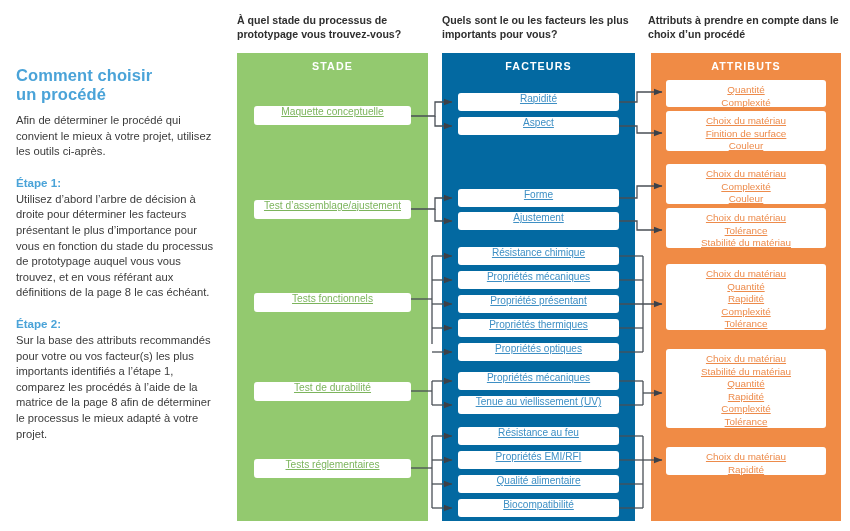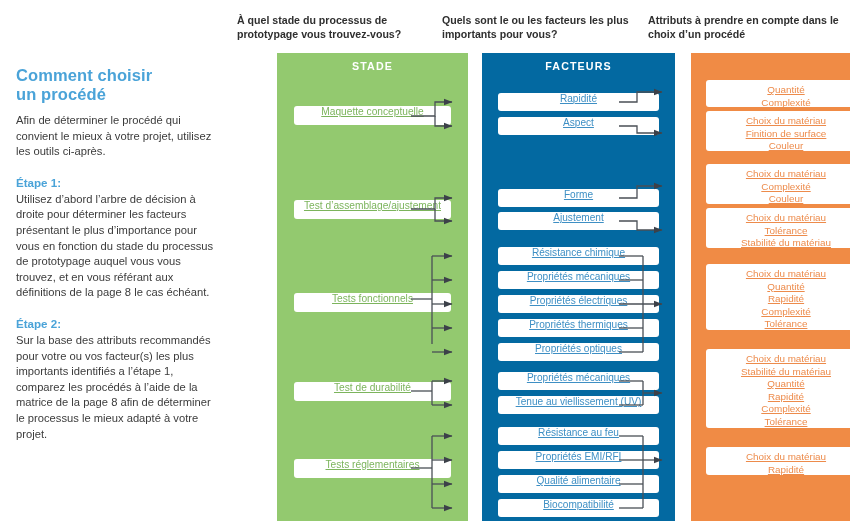--- a/index.html
+++ b/index.html
@@ -12,21 +12,21 @@
       font-weight:bold;color:#4aa3d8;letter-spacing:.1px;}
   #left-panel p{margin:0;font-size:11.2px;line-height:15.6px;color:#3b3b3b;}
   #left-panel h2{margin:12px 0 1px 0;font-size:11.6px;line-height:16px;
       font-weight:bold;color:#4aa3d8;}
 
   
   .col-caption{position:absolute;text-align:left;font-size:10.6px;
       line-height:13.5px;font-weight:bold;color:#2f2f2f;}
 
   
-  .column{position:absolute;top:53px;height:468px;margin-left:40px;}
+  .column{position:absolute;top:53px;height:468px;}
   #col-stade{left:237px;width:191px;background:#93c96f;}
   #col-facteurs{left:442px;width:193px;background:#0369a1;}
   #col-attributs{left:651px;width:190px;background:#f08b45;}
 
   .col-header{position:absolute;top:0;left:0;right:0;height:26px;
       display:flex;align-items:center;justify-content:center;
       font-size:10.7px;font-weight:bold;color:#ffffff;letter-spacing:1.1px;}
 
   
   .node{position:absolute;background:#ffffff;border-radius:3px;
@@ -102,21 +102,21 @@
     <span>Ajustement</span>
     </div>
 
   <div class="node factor-node" style="top:194px">
     <span>Résistance chimique</span>
     </div>
   <div class="node factor-node" style="top:218px">
     <span>Propriétés mécaniques</span>
     </div>
   <div class="node factor-node" style="top:242px">
-    <span>Propriétés électriques</span>
+    <span>Propriétés présentant</span>
     </div>
   <div class="node factor-node" style="top:266px">
     <span>Propriétés thermiques</span>
     </div>
   <div class="node factor-node" style="top:290px">
     <span>Propriétés optiques</span>
     </div>
 
   <div class="node factor-node" style="top:319px">
     <span>Propriétés mécaniques</span>
@@ -133,20 +133,21 @@
     </div>
   <div class="node factor-node" style="top:422px">
     <span>Qualité alimentaire</span>
     </div>
   <div class="node factor-node" style="top:446px">
     <span>Biocompatibilité</span>
     </div>
 </div>
 
 <div class="column" id="col-attributs">
+  <div class="col-header">ATTRIBUTS</div>
   <div class="node attr-node" style="top:27px;height:27px">
     <span class="ml">Quantité<br>Complexité</span>
     </div>
   <div class="node attr-node" style="top:58px;height:40px">
     <span class="ml">Choix du matériau<br>Finition de surface<br>Couleur</span>
     </div>
   <div class="node attr-node" style="top:111px;height:40px">
     <span class="ml">Choix du matériau<br>Complexité<br>Couleur</span>
     </div>
   <div class="node attr-node" style="top:155px;height:40px">

